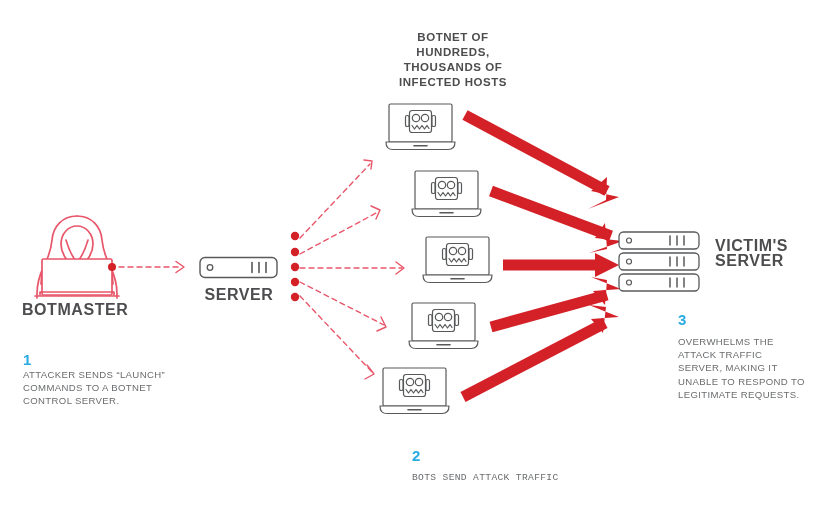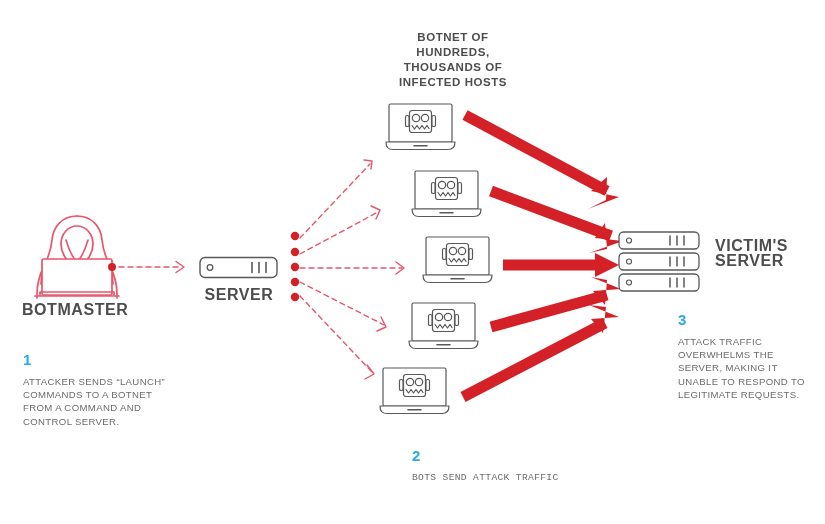--- a/index.html
+++ b/index.html
@@ -259,39 +259,38 @@
       </g>
     </svg>
   </div>
   <div class="abs nodelabel" style="left:715px;top:239px;width:110px;">
     <div>VICTIM'S</div>
     <div>SERVER</div>
   </div>
 
   <div class="abs" style="left:23px;top:352px;width:210px;">
     <div class="stepnum">1</div>
-    <div class="stepbody" style="margin-top:7px;">
+    <div class="stepbody" style="">
       <div>ATTACKER SENDS “LAUNCH”</div>
       <div>COMMANDS TO A BOTNET</div>
-      <div>FROM A COMMAND AND</div>
       <div>CONTROL SERVER.</div>
     </div>
   </div>
 
   <div class="abs" style="left:412px;top:448px;width:220px;">
     <div class="stepnum">2</div>
     <div class="stepbody" style="margin-top:7px;font-family:Liberation Mono, monospace;">
       <div>BOTS SEND ATTACK TRAFFIC</div>
     </div>
   </div>
 
   <div class="abs" style="left:678px;top:312px;width:140px;">
     <div class="stepnum">3</div>
     <div class="stepbody" style="margin-top:7px;">
+      <div>OVERWHELMS THE</div>
       <div>ATTACK TRAFFIC</div>
-      <div>OVERWHELMS THE</div>
       <div>SERVER, MAKING IT</div>
       <div>UNABLE TO RESPOND TO</div>
       <div>LEGITIMATE REQUESTS.</div>
     </div>
   </div>
 
 </div>
 
 </body></html>

